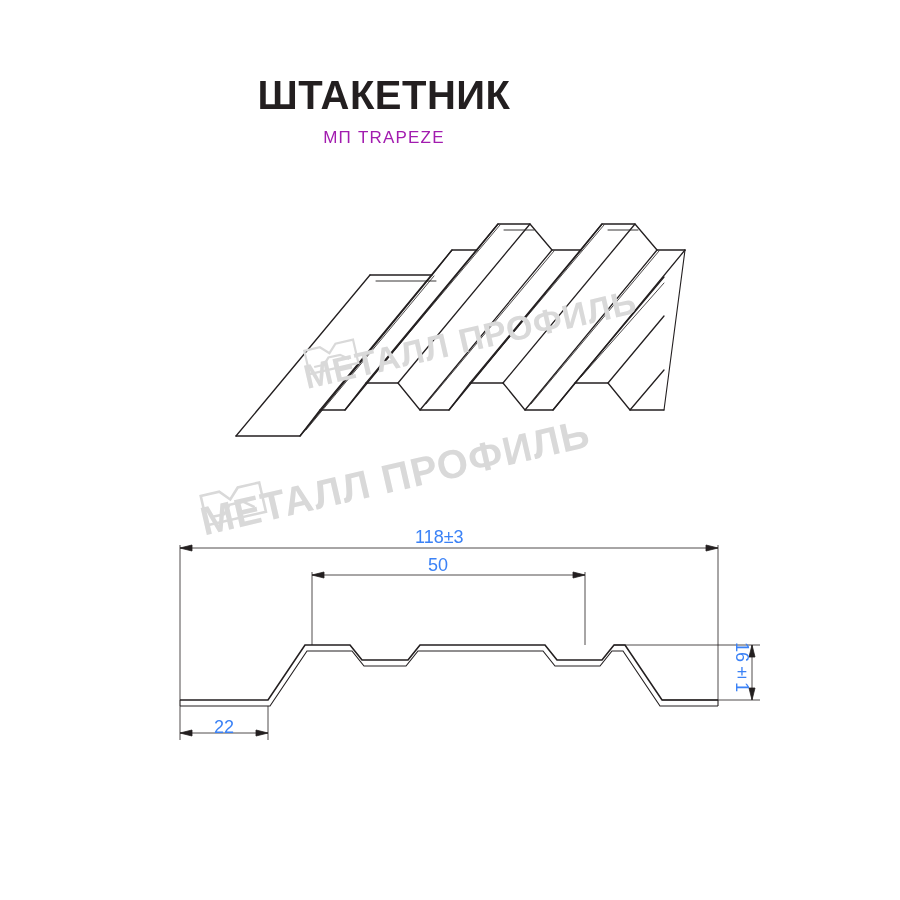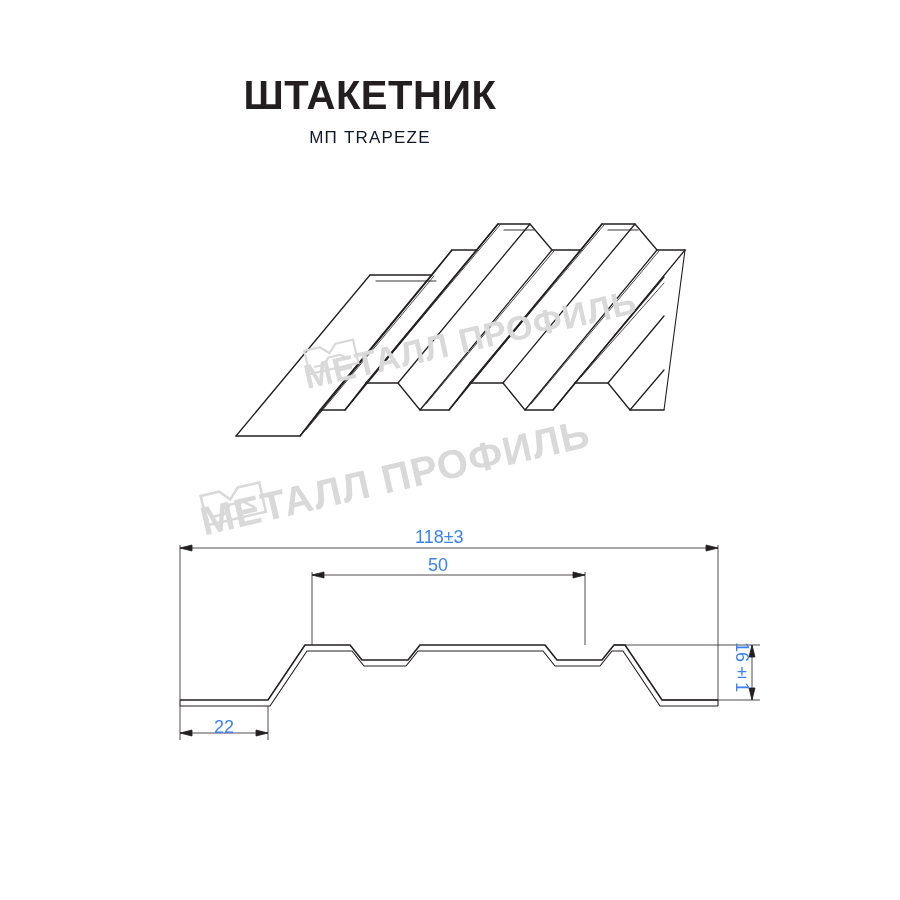--- a/index.html
+++ b/index.html
@@ -18,34 +18,35 @@
   .page {
     position: absolute;
     inset: 0;
   }
   .title-block {
     position: absolute;
     left: 0;
     top: 72px;
     width: 740px;
     text-align: center;
+    padding-left: 14px;
   }
   .title {
     font-size: 40px;
     font-weight: bold;
     letter-spacing: 0.5px;
     line-height: 46px;
     color: #231f20;
   }
   .subtitle {
     font-size: 17px;
     letter-spacing: 1.2px;
     line-height: 24px;
     margin-top: 8px;
-    color: #0f172a;
+    color: #a21caf;
   }
   .drawing {
     position: absolute;
     left: 0;
     top: 0;
     width: 900px;
     height: 900px;
   }
   .wm {
     position: absolute;

